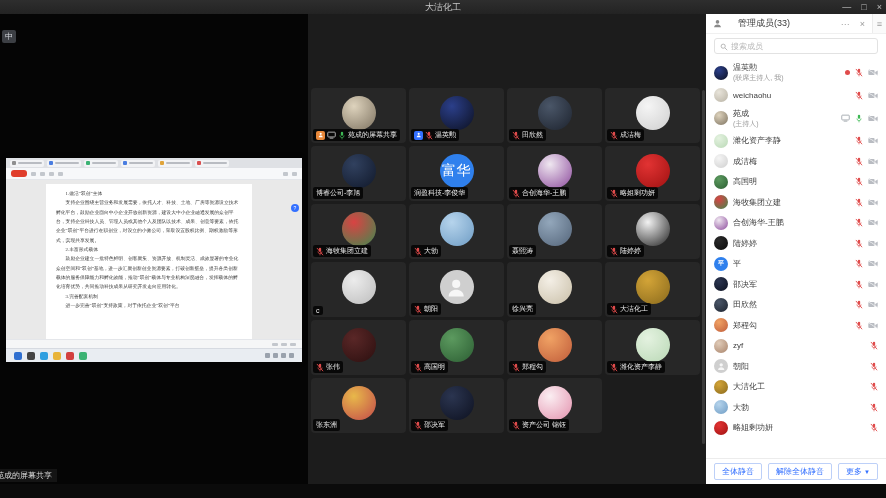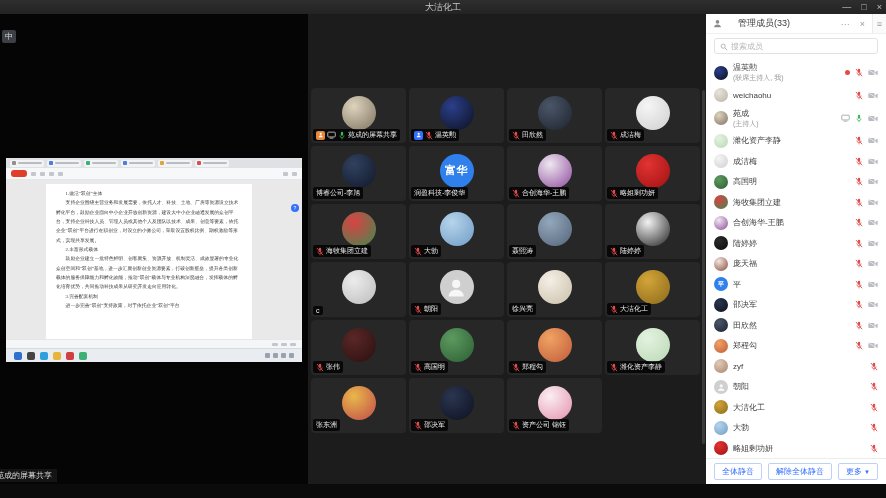--- a/index.html
+++ b/index.html
@@ -51,21 +51,21 @@
   .tb-icon { width:8px; height:8px; border-radius:2px; }
   .tb-tray { margin-left:auto; display:flex; gap:3px; align-items:center; }
   .tb-tray i { width:5px; height:5px; border-radius:1px; background:#9aa2ad; }
 
   
   .grid-panel { position:relative; width:398px; height:470px; background:#1c1c1c; }
   .grid { position:absolute; left:3px; top:74px; width:389px; display:flex; flex-wrap:wrap; gap:3px; }
   .tile { position:relative; width:95px; height:55px; background:#272727; border-radius:4px; overflow:hidden; }
   .tile .avatar { position:absolute; left:50%; top:45%; transform:translate(-50%,-50%);
     width:34px; height:34px; border-radius:50%; display:flex; align-items:center; justify-content:center;
-    color:#fff; font-size:11px; font-weight:bold; letter-spacing:0.5px; }
+    color:#fff; font-size:14px; font-weight:normal; letter-spacing:0.5px; }
   .tile .label { position:absolute; left:2px; bottom:2px; max-width:91px; background:rgba(0,0,0,.78);
     border-radius:2px; padding:1px 3px; display:inline-flex; align-items:center; gap:2px; }
   .tile .label .name { color:#ececec; font-size:7px; white-space:nowrap; overflow:hidden; }
   .pbadge { width:9px; height:9px; border-radius:2px; display:inline-flex; align-items:center;
     justify-content:center; flex:none; }
   .icn { display:inline-flex; align-items:center; flex:none; }
   .grid-scrollbar { position:absolute; right:1px; top:76px; width:3px; height:354px;
     background:#3a3a3a; border-radius:2px; }
 
   
@@ -737,44 +737,20 @@
                 <svg width="10" height="7" viewBox="0 0 16 10">
                   <rect x="0.5" y="1" width="10" height="8" rx="1.5" fill="#b9bcc2"></rect>
                   <path d="M11.5 4 15.5 1.6v6.8L11.5 6z" fill="#b9bcc2"></path>
                   <line x1="1" y1="0.6" x2="15" y2="9.4" stroke="#fff" stroke-width="1.6"></line>
                   <line x1="1.4" y1="0.3" x2="15.4" y2="9.1" stroke="#b9bcc2" stroke-width="1"></line>
                 </svg>
               </span>
             </div>
           </div>
           <div class="member">
-            <span class="m-avatar" style="background: radial-gradient(circle at 35% 30%, rgb(240, 230, 224), rgb(138, 74, 58));"></span>
-            <div class="m-text">
-              <div class="m-name">庞天福</div>
-            </div>
-            <div class="m-icons">
-              <span class="icn">
-                <svg width="8" height="9" viewBox="0 0 12 14">
-                  <rect x="4.2" y="1" width="3.6" height="6.5" rx="1.8" fill="#e04b4b"></rect>
-                  <path d="M2.8 6.8a3.2 3.6 0 0 0 6.4 0" fill="none" stroke="#e04b4b" stroke-width="1.1"></path>
-                  <line x1="6" y1="10.6" x2="6" y2="13" stroke="#e04b4b" stroke-width="1.1"></line>
-                  <line x1="1.2" y1="1.5" x2="10.8" y2="12.8" stroke="#e04b4b" stroke-width="1.4"></line>
-                </svg>
-              </span>
-              <span class="icn">
-                <svg width="10" height="7" viewBox="0 0 16 10">
-                  <rect x="0.5" y="1" width="10" height="8" rx="1.5" fill="#b9bcc2"></rect>
-                  <path d="M11.5 4 15.5 1.6v6.8L11.5 6z" fill="#b9bcc2"></path>
-                  <line x1="1" y1="0.6" x2="15" y2="9.4" stroke="#fff" stroke-width="1.6"></line>
-                  <line x1="1.4" y1="0.3" x2="15.4" y2="9.1" stroke="#b9bcc2" stroke-width="1"></line>
-                </svg>
-              </span>
-            </div>
-          </div>
-          <div class="member">
             <span class="m-avatar" style="background: rgb(47, 128, 237);">平</span>
             <div class="m-text">
               <div class="m-name">平</div>
             </div>
             <div class="m-icons">
               <span class="icn">
                 <svg width="8" height="9" viewBox="0 0 12 14">
                   <rect x="4.2" y="1" width="3.6" height="6.5" rx="1.8" fill="#e04b4b"></rect>
                   <path d="M2.8 6.8a3.2 3.6 0 0 0 6.4 0" fill="none" stroke="#e04b4b" stroke-width="1.1"></path>
                   <line x1="6" y1="10.6" x2="6" y2="13" stroke="#e04b4b" stroke-width="1.1"></line>

